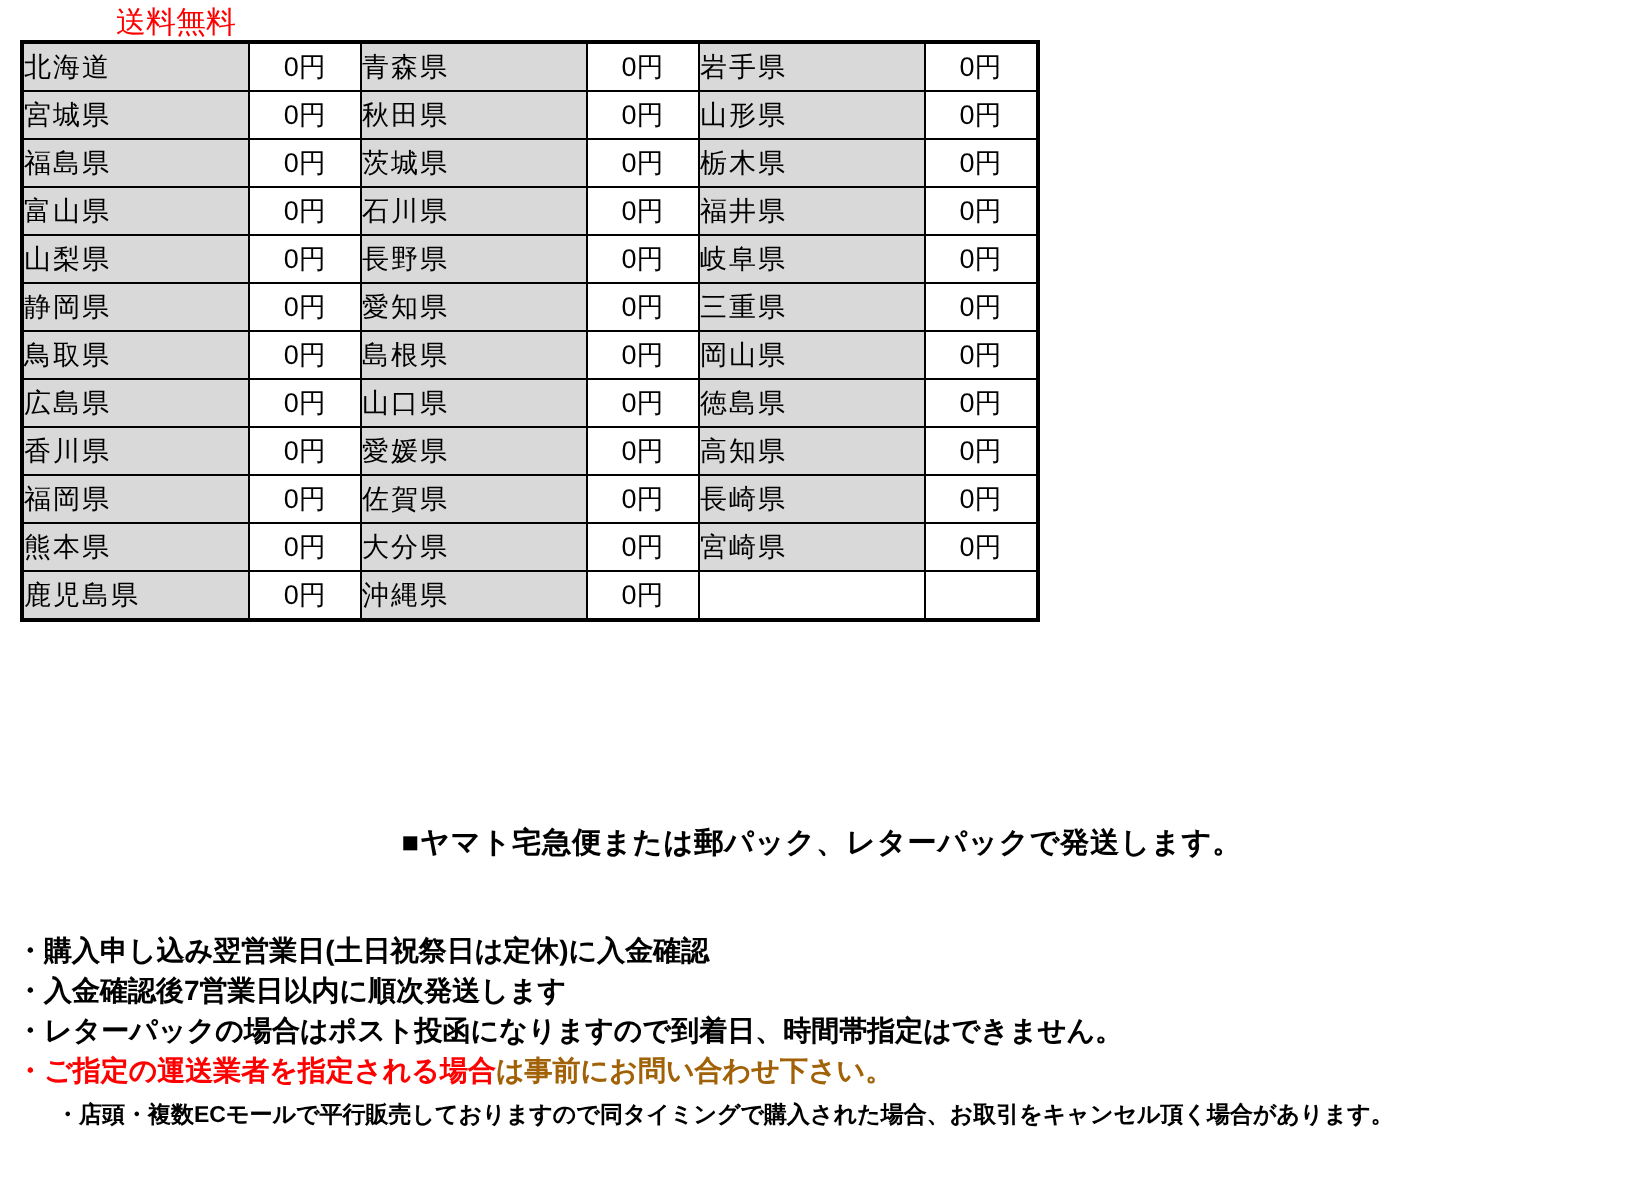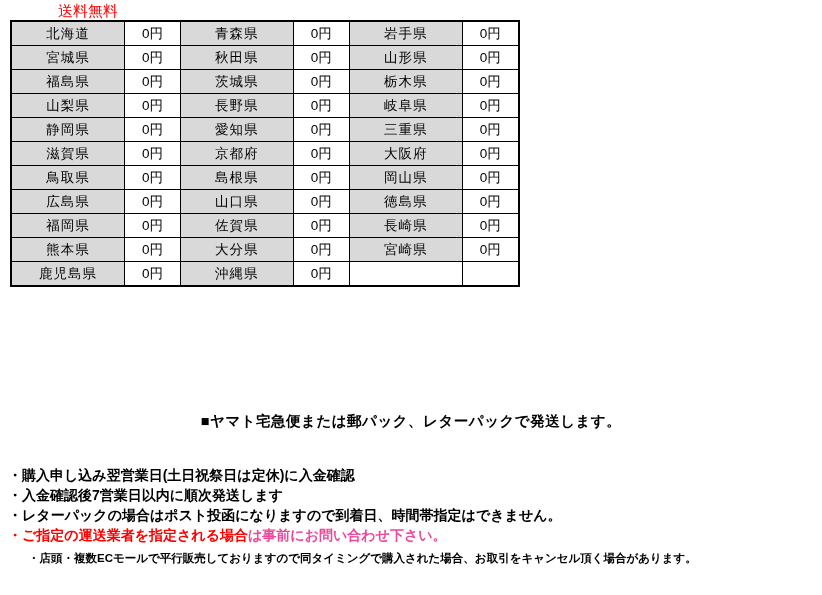--- a/index.html
+++ b/index.html
@@ -40,21 +40,21 @@
   }
   table.shipping-table td {
     border: 1px solid #000000;
     height: 23px;
     font-size: 13.5px;
     padding: 0;
     line-height: 23px;
   }
   td.pref {
     width: 85px;
-    text-align: center;
+    text-align: left;
     background: #d9d9d9;
     letter-spacing: 1px;
   }
   td.price {
     width: 42px;
     text-align: center;
     background: #ffffff;
     font-size: 12.5px;
   }
   td.empty {
@@ -88,21 +88,21 @@
   .note-line.red {
     color: #ff0000;
   }
   .note-line.small {
     font-size: 11.5px;
     font-weight: bold;
     margin-top: 3px;
     margin-left: 20px;
   }
   .note-line .black-part {
-    color: #ec4899;
+    color: #a16207;
   }
 </style>
 </head>
 <body>
 
 <div class="page">
 
   <div class="free-shipping">送料無料</div>
 
   <table class="shipping-table">
@@ -125,57 +125,65 @@
       </tr>
       <tr>
         <td class="pref">福島県</td>
         <td class="price">0円</td>
         <td class="pref">茨城県</td>
         <td class="price">0円</td>
         <td class="pref">栃木県</td>
         <td class="price">0円</td>
       </tr>
       <tr>
+        <td class="pref">富山県</td>
+        <td class="price">0円</td>
+        <td class="pref">石川県</td>
+        <td class="price">0円</td>
+        <td class="pref">福井県</td>
+        <td class="price">0円</td>
+      </tr>
+      <tr>
         <td class="pref">山梨県</td>
         <td class="price">0円</td>
         <td class="pref">長野県</td>
         <td class="price">0円</td>
         <td class="pref">岐阜県</td>
         <td class="price">0円</td>
       </tr>
       <tr>
         <td class="pref">静岡県</td>
         <td class="price">0円</td>
         <td class="pref">愛知県</td>
         <td class="price">0円</td>
         <td class="pref">三重県</td>
         <td class="price">0円</td>
       </tr>
       <tr>
-        <td class="pref">滋賀県</td>
-        <td class="price">0円</td>
-        <td class="pref">京都府</td>
-        <td class="price">0円</td>
-        <td class="pref">大阪府</td>
-        <td class="price">0円</td>
-      </tr>
-      <tr>
         <td class="pref">鳥取県</td>
         <td class="price">0円</td>
         <td class="pref">島根県</td>
         <td class="price">0円</td>
         <td class="pref">岡山県</td>
         <td class="price">0円</td>
       </tr>
       <tr>
         <td class="pref">広島県</td>
         <td class="price">0円</td>
         <td class="pref">山口県</td>
         <td class="price">0円</td>
         <td class="pref">徳島県</td>
+        <td class="price">0円</td>
+      </tr>
+      <tr>
+        <td class="pref">香川県</td>
+        <td class="price">0円</td>
+        <td class="pref">愛媛県</td>
+        <td class="price">0円</td>
+        <td class="pref">高知県</td>
         <td class="price">0円</td>
       </tr>
       <tr>
         <td class="pref">福岡県</td>
         <td class="price">0円</td>
         <td class="pref">佐賀県</td>
         <td class="price">0円</td>
         <td class="pref">長崎県</td>
         <td class="price">0円</td>
       </tr>

